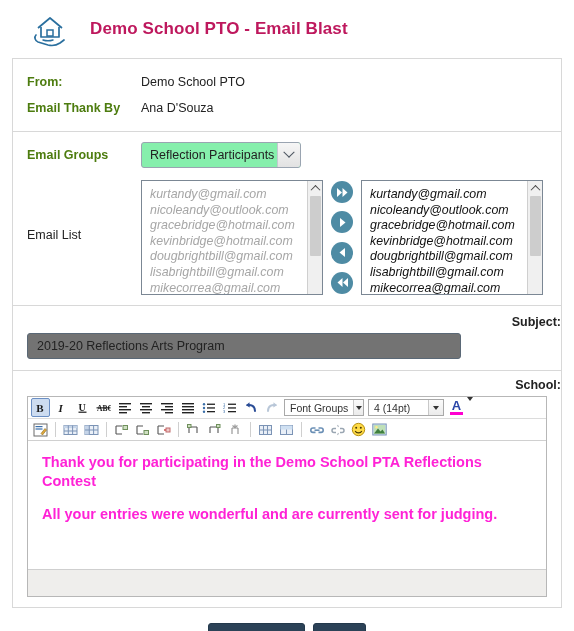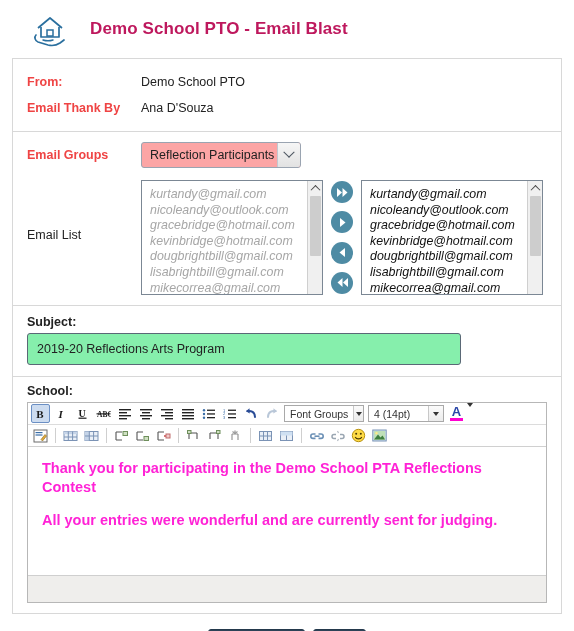--- a/index.html
+++ b/index.html
@@ -17,27 +17,27 @@
   .header{display:flex;align-items:center;height:58px;padding-left:28px;box-sizing:border-box;}
   .logo{width:44px;height:44px;flex:0 0 44px;display:flex;align-items:center;justify-content:center;}
   .app-title{margin-left:18px;font-size:17px;font-weight:bold;color:#be185d;letter-spacing:.1px;}
 
   
   .panel{margin:0 12px;border:1px solid #d8d8d8;border-bottom:none;background:#fff;box-sizing:border-box;}
   .panel.last{border-bottom:1px solid #d8d8d8;}
   .panel-inner{padding:10px 0 10px 0;}
 
   .row{display:flex;align-items:center;min-height:26px;}
-  .row .lbl{width:128px;flex:0 0 128px;padding-left:14px;box-sizing:border-box;font-weight:bold;font-size:12.5px;color:#ef4444;}
+  .row .lbl{width:128px;flex:0 0 128px;padding-left:14px;box-sizing:border-box;font-weight:bold;font-size:12.5px;color:#4d7c0f;}
   .row .val{font-size:12.5px;color:#222;}
 
   
   .sel{
     position:relative;width:160px;height:26px;border:1px solid #9aa4b1;border-radius:3px;
-    background:#fca5a5;box-sizing:border-box;display:flex;align-items:center;
+    background:#86efac;box-sizing:border-box;display:flex;align-items:center;
     padding-left:8px;font-size:12.5px;color:#222;
   }
   .sel .arrowbox{
     position:absolute;right:0;top:0;width:22px;height:24px;
     background:linear-gradient(#f6f6f6,#e2e2e2);border-left:1px solid #c2c8d0;
     display:flex;align-items:center;justify-content:center;border-radius:0 2px 2px 0;
   }
   .chev{width:7px;height:7px;border-right:1.6px solid #4c5560;border-bottom:1.6px solid #4c5560;transform:rotate(45deg) translate(-2px,-2px);}
 
   
@@ -57,23 +57,23 @@
   }
   .sbtn{height:15px;display:flex;align-items:center;justify-content:center;background:#f0f0f0;}
   .sbtn .up{width:6px;height:6px;border-left:1.5px solid #4b4b4b;border-top:1.5px solid #4b4b4b;transform:rotate(45deg) translate(1px,1px);}
   .sthumb{position:absolute;top:15px;left:2px;width:11px;height:60px;background:#cdcdcd;border-radius:1px;}
   .sbot{position:absolute;bottom:0;left:0;width:15px;height:15px;display:flex;align-items:center;justify-content:center;}
 
   .xferwrap{width:38px;flex:0 0 38px;display:flex;flex-direction:column;align-items:center;justify-content:space-between;height:115px;padding:1px 0;box-sizing:border-box;}
   .xbtn{width:22px;height:22px;border-radius:50%;background:#4e8ba4;display:flex;align-items:center;justify-content:center;cursor:pointer;}
 
   
-  .lblblock{font-weight:bold;font-size:12.5px;color:#222;padding:0 0 4px 14px;}
+  .lblblock{font-weight:bold;font-size:12.5px;color:#222;padding:0 0 4px 14px;text-align:right;}
   .subject{
-    margin:0 14px;height:32px;border:1px solid #5a6876;border-radius:3px;background:#86efac;
+    margin:0 14px;height:26px;border:1px solid #5a6876;border-radius:3px;background:#737373;
     display:flex;align-items:center;padding-left:9px;font-size:12.5px;color:#222;box-sizing:border-box;
   }
 
   
   .editor{margin:0 14px;border:1px solid #b7b7b7;background:#fff;box-sizing:border-box;}
   .tbrow{display:flex;align-items:center;height:21px;border-bottom:1px solid #dcdcdc;background:#fff;padding-left:2px;}
   .tbrow.r2{border-bottom:1px solid #d0d0d0;}
   .tbtn{width:19px;height:19px;display:flex;align-items:center;justify-content:center;margin:0 1px;box-sizing:border-box;}
   .tbtn.active{border:1px solid #6b8fc4;background:#cddcf0;border-radius:2px;}
   .tbtn svg{display:block;}

